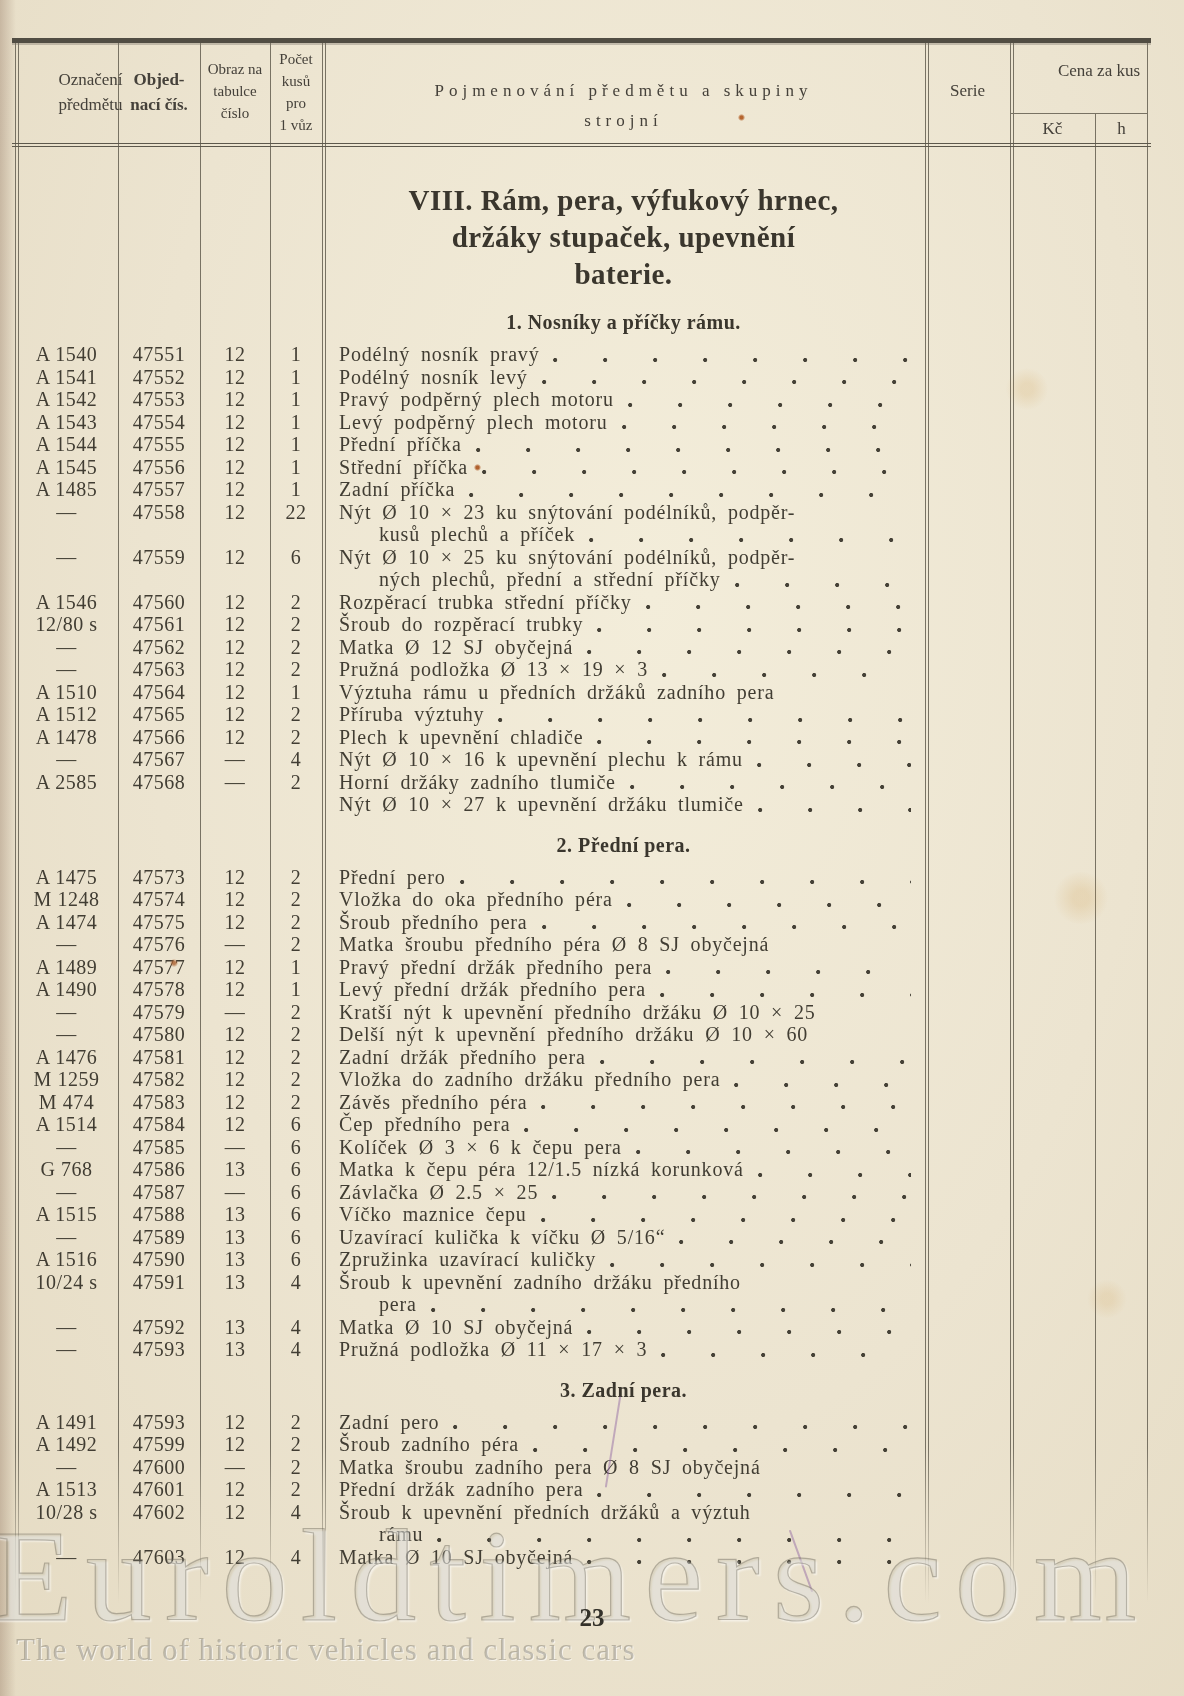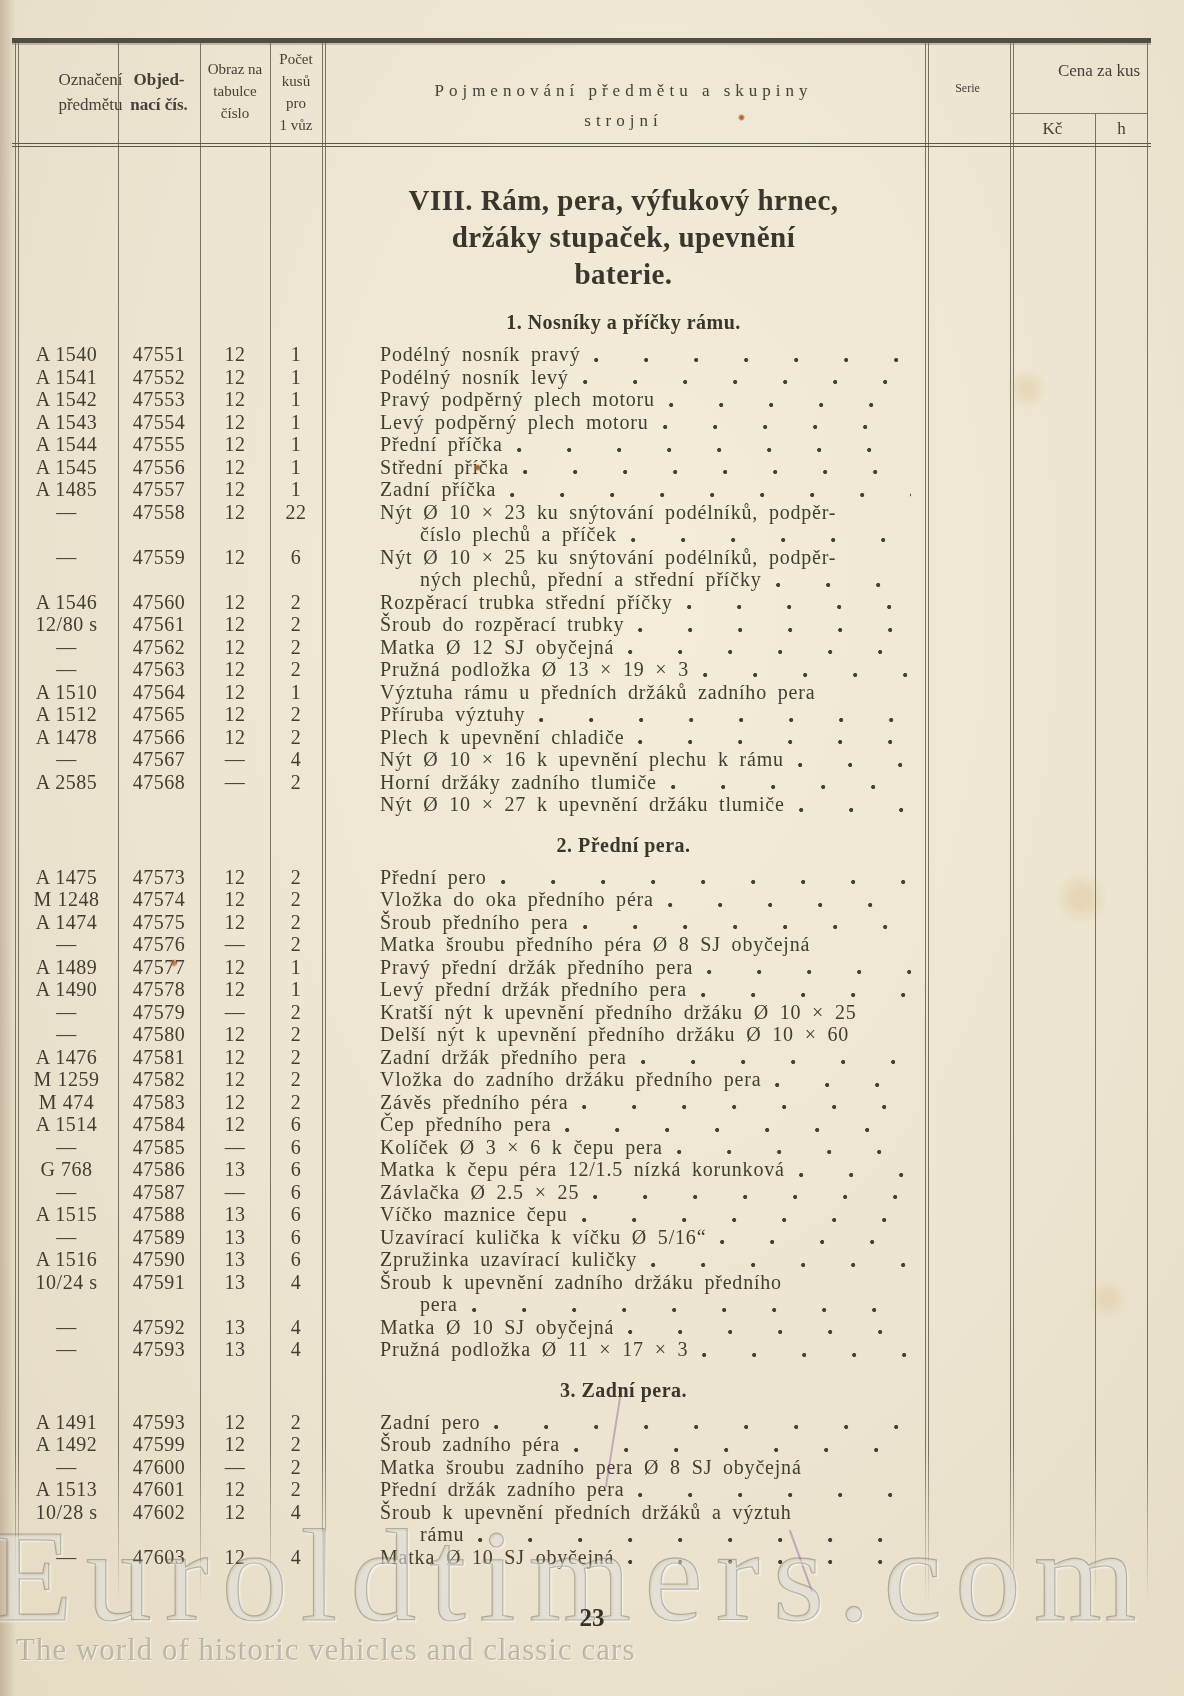--- a/index.html
+++ b/index.html
@@ -23,38 +23,38 @@
   .v5{left:910px}.v6{left:995px}.v7{left:1080px;top:75px;height:1488px}.v8{left:1132px}
 
   
   .thead{position:absolute;left:0;top:5px;width:1133px;height:100px;}
   .hc{position:absolute;white-space:pre-line;text-align:center;color:#45413a;}
   .c1{left:0;width:103px;top:24px;font-size:17px;line-height:25px;padding-left:24px;}
   .c2{left:103px;width:82px;top:24px;font-size:17px;line-height:25px;font-weight:bold;}
   .c3{left:185px;width:70px;top:15px;font-size:15px;line-height:22px;}
   .c4{left:255px;width:52px;top:5px;font-size:15px;line-height:22px;}
   .c5{left:307px;width:603px;top:17px;font-size:17px;line-height:30px;letter-spacing:5px;margin-top:16px;}
-  .c6{left:910px;width:85px;top:38px;font-size:12px;}
+  .c6{left:910px;width:85px;top:38px;font-size:17px;}
   .c-cena{left:1027px;width:114px;top:18px;font-size:17px;}
   .c-kc{left:995px;width:85px;top:76px;font-size:17px;}
   .c-h{left:1080px;width:53px;top:76px;font-size:17px;}
   .subline{position:absolute;left:995px;top:70px;width:138px;height:1px;background:#787263;}
   .headbottom{position:absolute;left:-3px;top:100px;width:1139px;height:1px;background:#5d584c;
     box-shadow:0 3px 0 #5d584c;}
 
   
   .tbody{position:absolute;left:0;top:108px;width:1133px;}
   .doc-title{margin:36px 0 0 307px;width:603px;text-align:center;font-weight:bold;
     font-size:29px;line-height:37px;letter-spacing:.5px;color:#3a362d;white-space:pre-line;}
   .section-heading{margin:18px 0 9px 307px;width:603px;text-align:center;font-weight:bold;
     font-size:20px;color:#3a362d;letter-spacing:.5px;}
   .row{display:grid;grid-template-columns:103px 82px 70px 52px 603px 85px 85px 53px;align-items:start;}
   .cell{font-size:20px;line-height:22.5px;color:#413d33;}
   .num-cell{text-align:center;letter-spacing:.5px;}
-  .desc-cell{padding:0 10px 0 31px;margin-left:27px;}
+  .desc-cell{padding:0 10px 0 17px;}
   .desc-line{display:flex;align-items:flex-end;}
   .desc-line.indent{padding-left:40px;}
   .desc-text{letter-spacing:.8px;word-spacing:5px;white-space:nowrap;}
   .leader{flex:1 1 auto;height:9px;min-width:0;margin:0 4px 0 14px;
     background-image:radial-gradient(circle at 2.2px 3px, rgba(60,56,46,.95) 1.7px, rgba(60,56,46,0) 2.4px);
     background-size:50px 6px;background-repeat:repeat-x;}
 
   
   .wm-brand{position:absolute;left:-8px;top:1506px;width:1200px;font-size:132px;line-height:140px;
     letter-spacing:13px;white-space:nowrap;color:rgba(112,106,94,.13);
@@ -232,21 +232,21 @@
         <div class="row">
           <div class="cell num-cell">—</div>
           <div class="cell num-cell">47558</div>
           <div class="cell num-cell">12</div>
           <div class="cell num-cell">22</div>
           <div class="cell desc-cell">
             <div class="desc-line">
               <div class="desc-text">Nýt Ø 10 × 23 ku snýtování podélníků, podpěr-</div>
             </div>
             <div class="desc-line indent">
-              <div class="desc-text">číslo plechů a příček</div>
+              <div class="desc-text">kusů plechů a příček</div>
               <div class="leader"></div>
             </div>
           </div>
           <div class="cell"></div>
           <div class="cell"></div>
           <div class="cell"></div>
         </div>
         <div class="row">
           <div class="cell num-cell">—</div>
           <div class="cell num-cell">47559</div>

